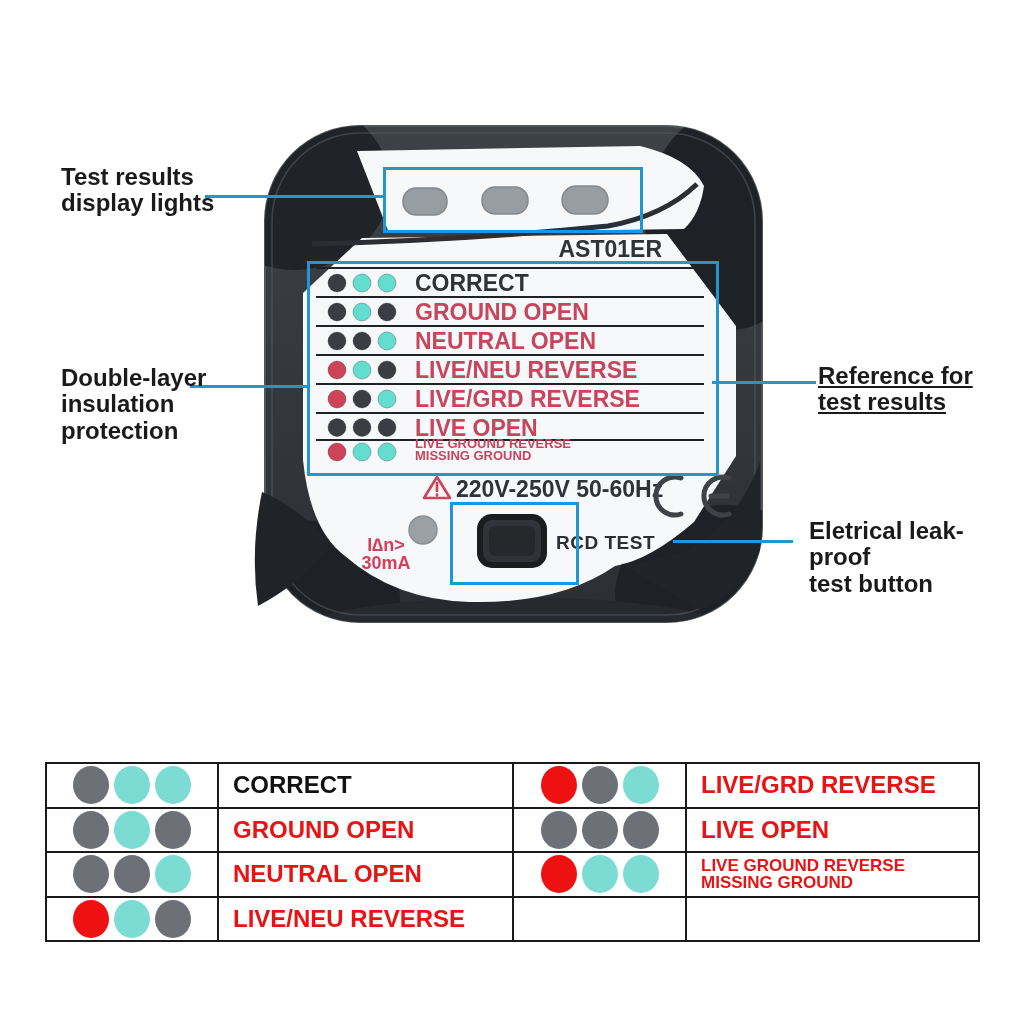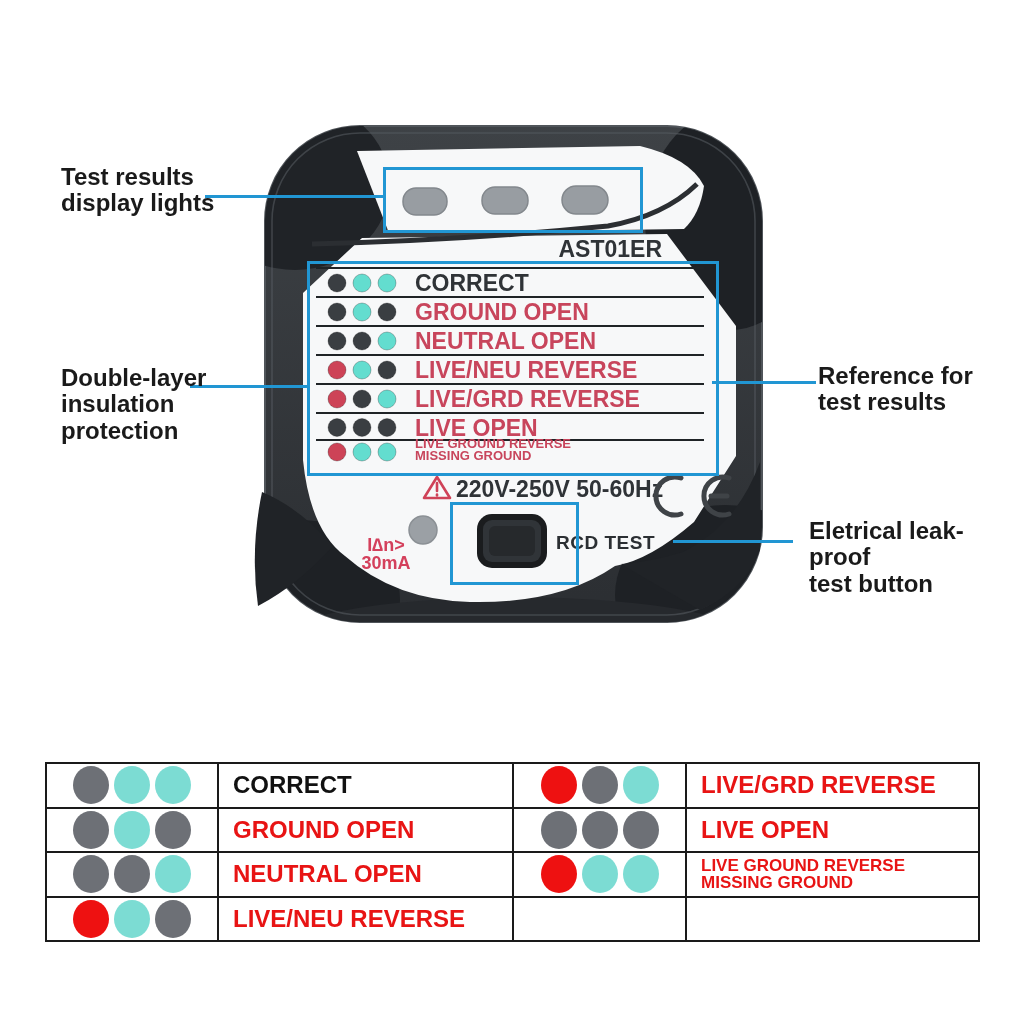--- a/index.html
+++ b/index.html
@@ -153,21 +153,21 @@
 <div class="callout-line" style="left:205px; top:195px; width:180px;"></div>
 <div class="callout-line" style="left:190px; top:385px; width:120px;"></div>
 <div class="callout-line" style="left:712px; top:381px; width:104px;"></div>
 <div class="callout-line" style="left:673px; top:540px; width:120px;"></div>
 
 <div class="callout-label" style="left:61px; top:164px;">Test results
 display lights</div>
 <div class="callout-label" style="left:61px; top:341px;margin-top:24px;">Double-layer
 insulation
 protection</div>
-<div class="callout-label" style="left:818px; top:363px;">Reference for
+<div class="callout-label" style="left:818px; top:363px;text-decoration:underline;">Reference for
 test results</div>
 <div class="callout-label" style="left:794px; top:518px;margin-left:15px;">Eletrical leak-proof
 test button</div>
 
 <div id="ref-table">
     <div class="ref-cell ref-dots">
       <div class="ref-dot" style="background: rgb(109, 112, 118);"></div>
       <div class="ref-dot" style="background: rgb(124, 220, 211);"></div>
       <div class="ref-dot" style="background: rgb(124, 220, 211);"></div>
     </div>

